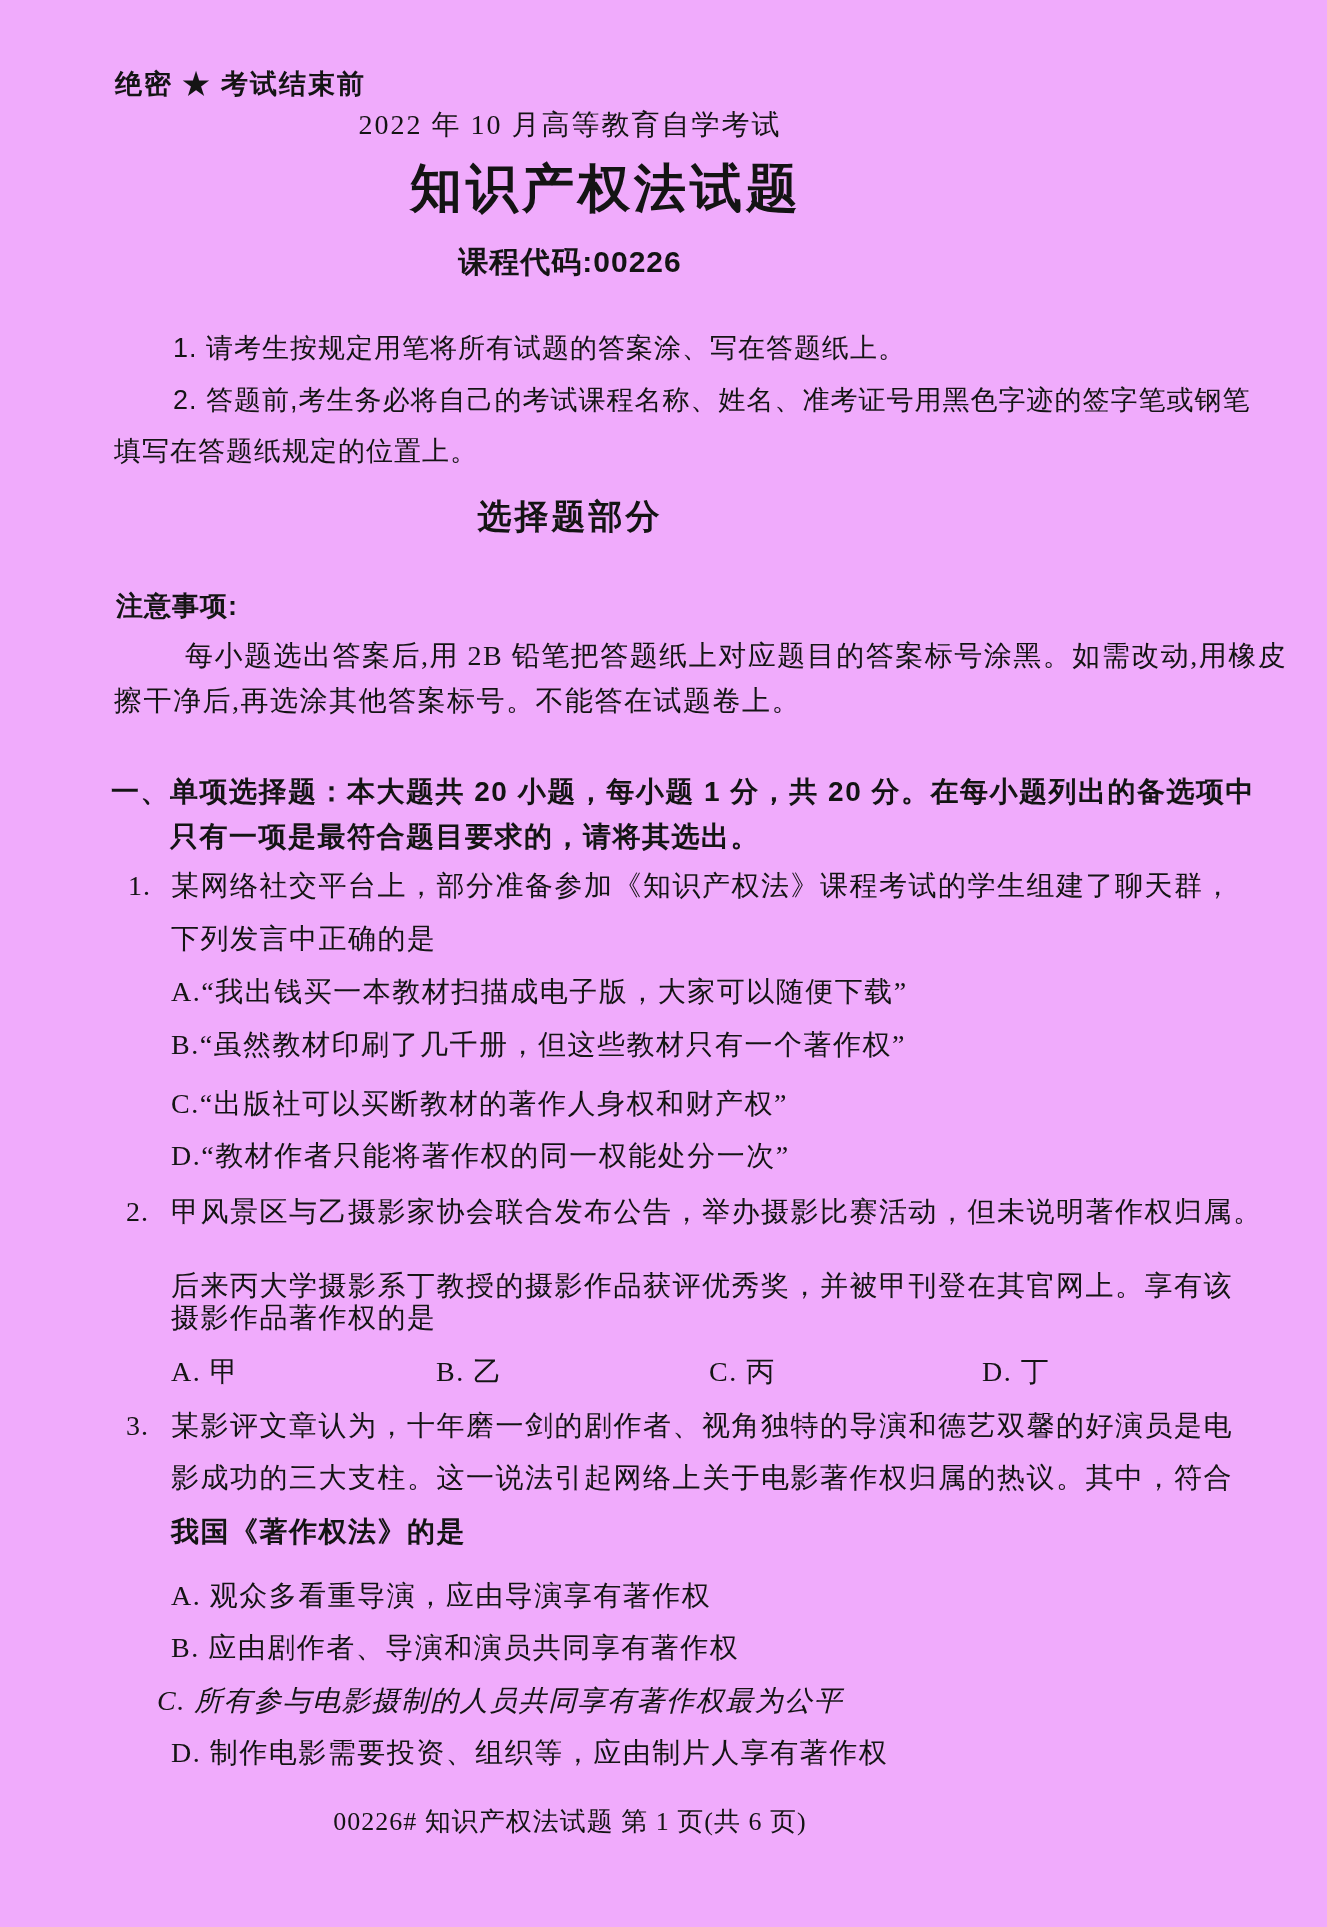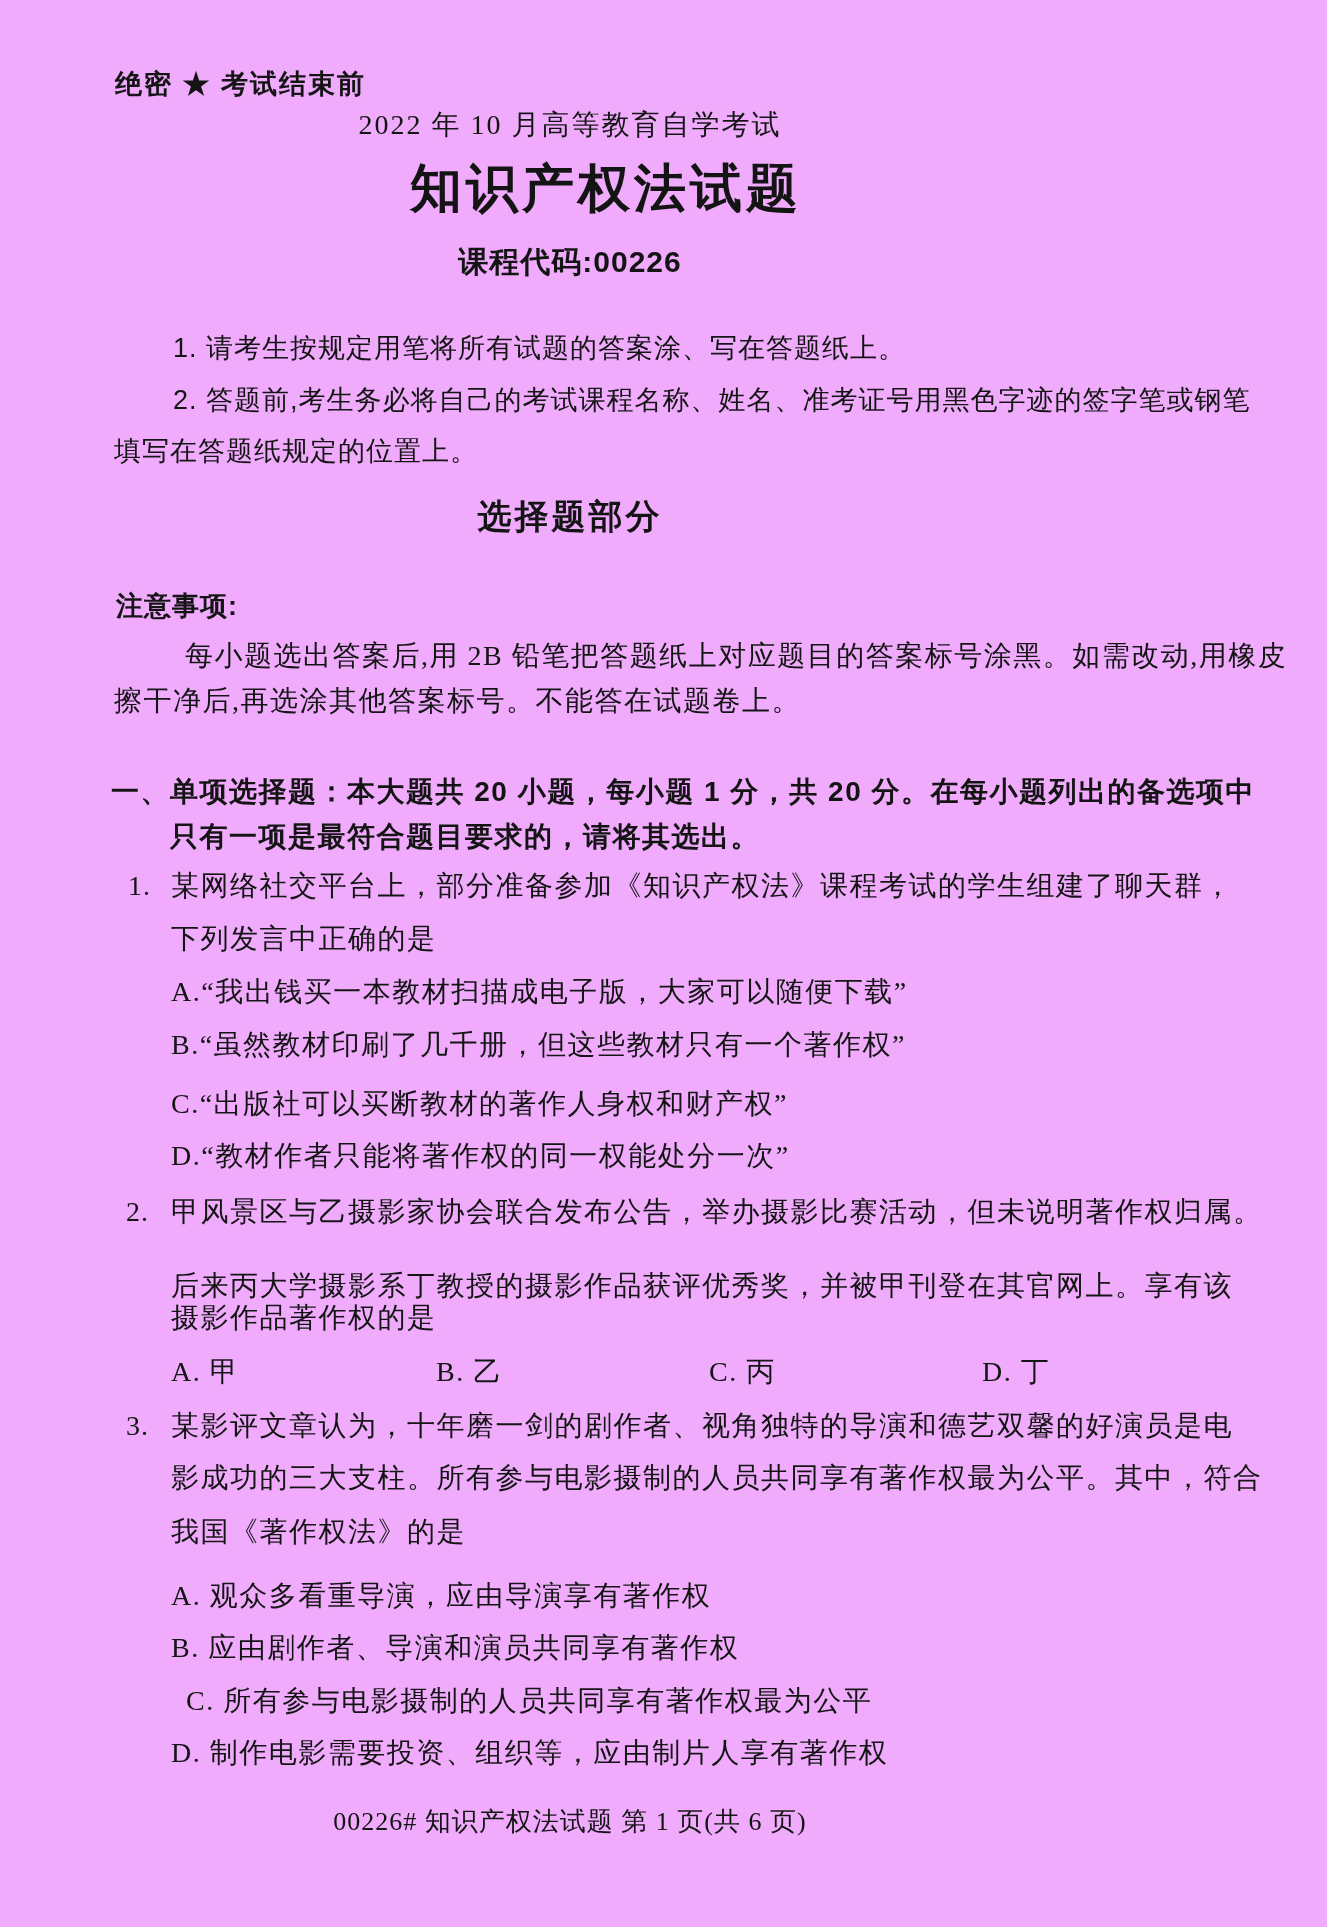--- a/index.html
+++ b/index.html
@@ -79,22 +79,22 @@
   <div class="ln serif qtext" style="top:1192px;left:171px;">甲风景区与乙摄影家协会联合发布公告，举办摄影比赛活动，但未说明著作权归属。</div>
   <div class="ln serif qtext" style="top:1266px;left:171px;">后来丙大学摄影系丁教授的摄影作品获评优秀奖，并被甲刊登在其官网上。享有该</div>
   <div class="ln serif qtext" style="top:1298px;left:171px;">摄影作品著作权的是</div>
   <div class="ln serif qtext opt-inline" style="top:1352px;left:171px;">A. 甲</div>
   <div class="ln serif qtext opt-inline" style="top:1352px;left:436px;">B. 乙</div>
   <div class="ln serif qtext opt-inline" style="top:1352px;left:709px;">C. 丙</div>
   <div class="ln serif qtext opt-inline" style="top:1352px;left:982px;">D. 丁</div>
 
   <div class="ln serif qnum" style="top:1406px;left:126px;">3.</div>
   <div class="ln serif qtext" style="top:1406px;left:171px;">某影评文章认为，十年磨一剑的剧作者、视角独特的导演和德艺双馨的好演员是电</div>
-  <div class="ln serif qtext" style="top:1458px;left:171px;">影成功的三大支柱。所有参与电影摄制的人员共同享有著作权最为公平。其中，符合</div>
-  <div class="ln serif qtext" style="top:1512px;left:171px;">我国《著作权法》的是</div>
+  <div class="ln serif qtext" style="top:1458px;left:171px;">影成功的三大支柱。这一说法引起网络上关于电影著作权归属的热议。其中，符合</div>
+  <div class="ln serif qtext" style="top:1512px;left:171px;font-weight:bold;">我国《著作权法》的是</div>
   <div class="ln serif qtext" style="top:1576px;left:171px;">A. 观众多看重导演，应由导演享有著作权</div>
   <div class="ln serif qtext" style="top:1628px;left:171px;">B. 应由剧作者、导演和演员共同享有著作权</div>
-  <div class="ln serif qtext" style="top:1681px;left:186px;">C. 所有参与电影摄制的人员共同享有著作权最为公平</div>
+  <div class="ln serif qtext" style="top:1681px;left:157px;font-style:italic;">C. 所有参与电影摄制的人员共同享有著作权最为公平</div>
   <div class="ln serif qtext" style="top:1733px;left:171px;">D. 制作电影需要投资、组织等，应由制片人享有著作权</div>
 
   <div class="ln serif footer center" style="top:1802px;">00226# 知识产权法试题 第 1 页(共 6 页)</div>
 
 </div>
 
 </body></html>

